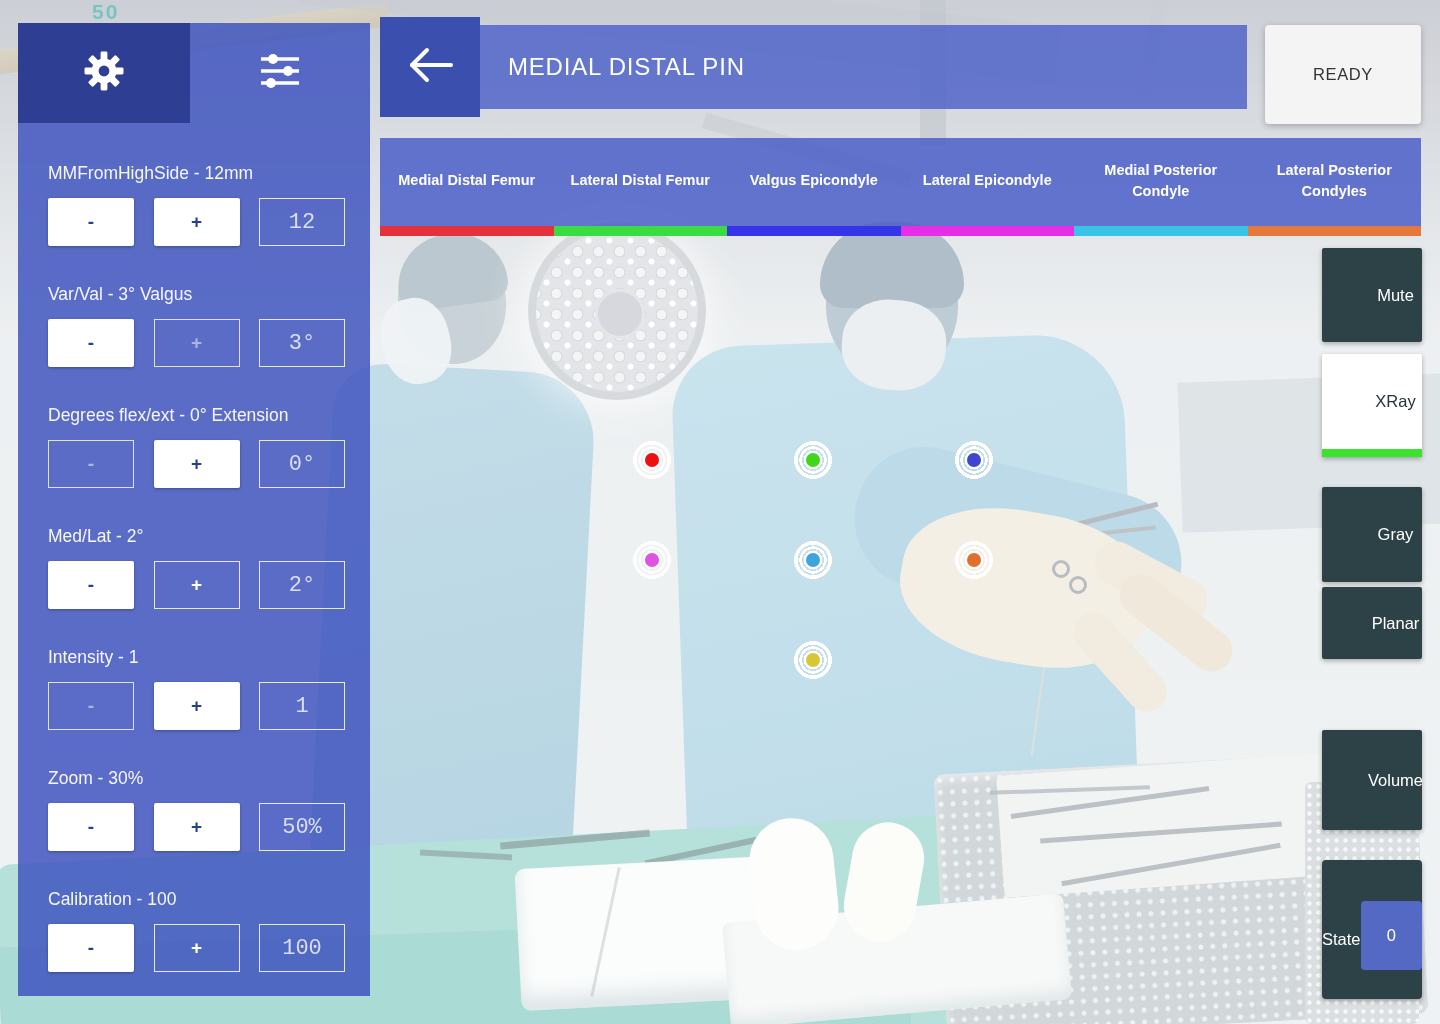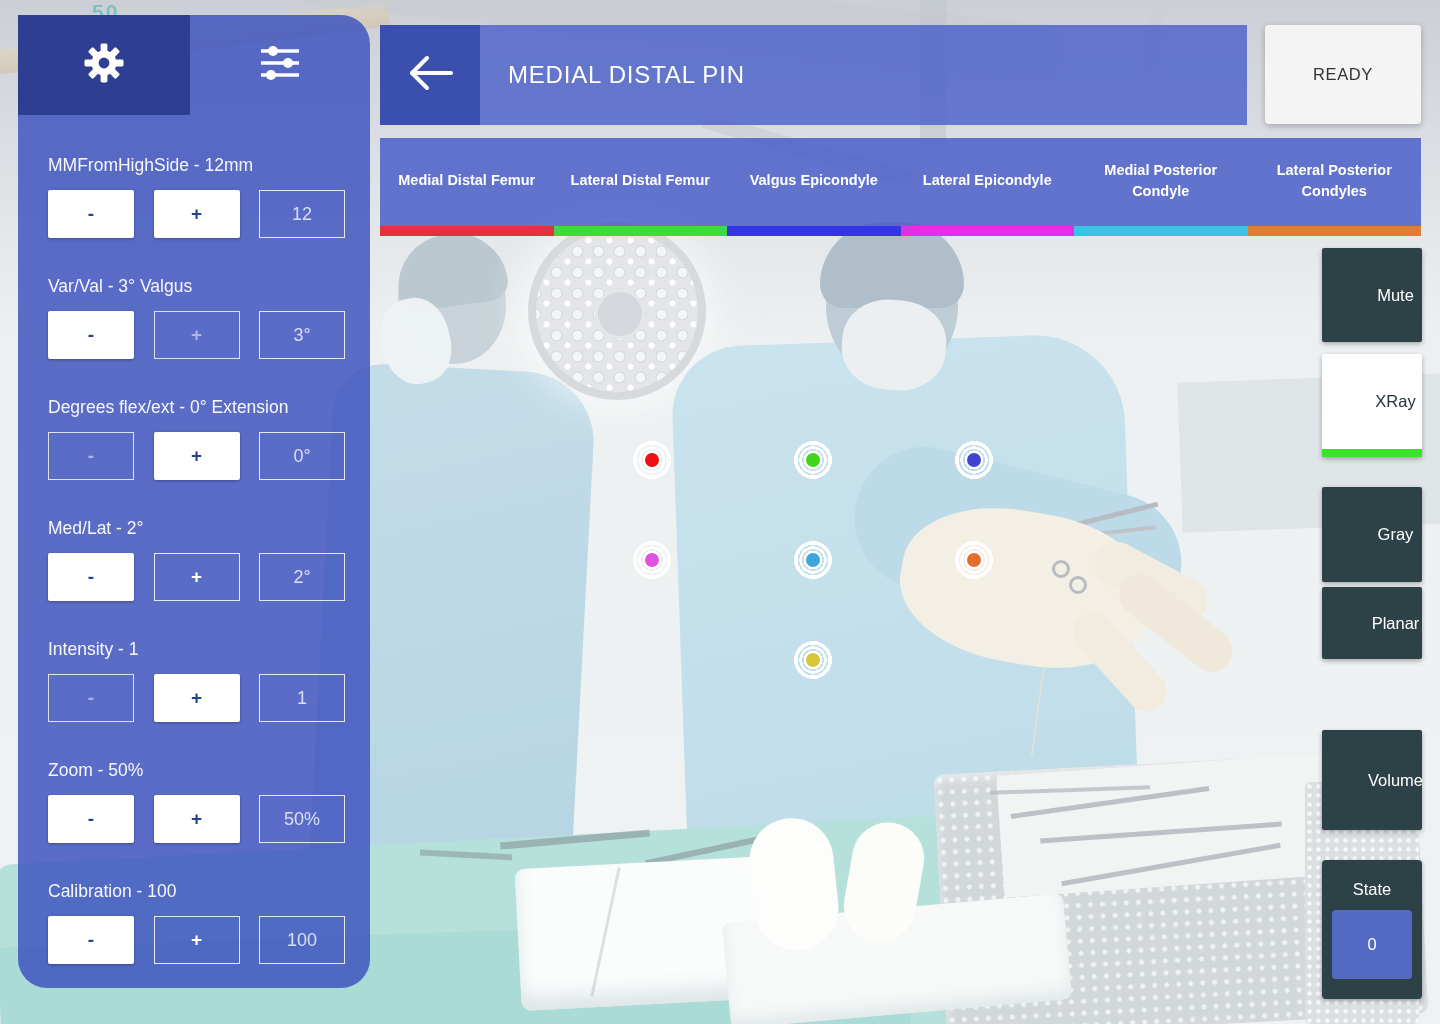--- a/index.html
+++ b/index.html
@@ -71,40 +71,40 @@
   .tray-i3 { left:1060px; top:862px; width:222px; height:5px; transform:rotate(-10deg); background:#8b949b; opacity:.8; }
   .tray-i4 { left:990px;  top:788px; width:160px; height:4px; transform:rotate(-2deg);  background:#99a1a8; opacity:.8; }
   .mesh-cup { left:1305px; top:782px; width:114px; height:242px; border-radius:6px;
           background-color:#ccd2d5;
           background-image:radial-gradient(circle,#f2f4f5 0 1.9px, rgba(0,0,0,0) 2.5px);
           background-size:9px 9px; }
   .monitor-text { left:92px; top:0; font-size:21px; font-weight:bold; color:#2ba9a1; opacity:.85; letter-spacing:2px; }
   #wash { position:absolute; inset:0; z-index:1; background:rgba(255,255,255,.30); }
 
   
-  #sidebar { position:absolute; left:18px; top:15px; width:352px; height:973px; z-index:5;
-             background:rgba(63,85,190,.85);border-radius:29px; }
+  #sidebar { position:absolute; left:18px; top:23px; width:352px; height:973px; z-index:5;
+             background:rgba(63,85,190,.85); }
   .side-tabs { display:flex; height:100px; }
   .side-tile { width:172px; height:100px; display:flex; align-items:center; justify-content:center; cursor:pointer; }
   .side-tile.active { background:#2e3f93; }
   .side-tile.plain  { width:180px; }
   #controls { padding:40px 25px 0 30px; }
   .group { margin-bottom:38px; }
   .group-label { font-size:17.5px; line-height:21px; color:rgba(255,255,255,.95); margin-bottom:14px; }
   .btn-row { display:flex; justify-content:space-between; }
   .ctl-btn { width:86px; height:48px; display:flex; align-items:center; justify-content:center;
              font-family:inherit; font-size:19px; font-weight:bold; border:none; background:none; cursor:pointer; }
   .v-filled      { background:#ffffff; color:#24418e; border-radius:2px; box-shadow:0 1px 3px rgba(0,0,0,.3); }
   .v-outline     { background:transparent; border:1px solid rgba(255,255,255,.85); color:#ffffff; }
   .v-outline-dim { background:transparent; border:1px solid rgba(255,255,255,.8); color:rgba(255,255,255,.5); }
   .value-box { width:86px; height:48px; display:flex; align-items:center; justify-content:center;
-               border:1px solid rgba(255,255,255,.85); color:rgba(255,255,255,.78); font-size:18px; }
-
-  
-  #topbar { position:absolute; left:380px; top:25px; width:867px; height:100px; z-index:5;
+               border:1px solid rgba(255,255,255,.85); color:rgba(255,255,255,.78); font-size:22px;font-family:Liberation Mono, monospace; }
+
+  
+  #topbar { position:absolute; left:380px; top:25px; width:867px; height:84px; z-index:5;
             background:rgba(76,96,200,.82); display:flex; align-items:center; }
   #back-btn { width:100px; height:100px; background:#3b4fae; display:flex; align-items:center; justify-content:center; cursor:pointer; flex:none; }
   #page-title { margin-left:28px; font-size:24px; font-weight:400; letter-spacing:.8px; color:#ffffff; }
   #ready-btn { position:absolute; left:1265px; top:25px; width:156px; height:99px; z-index:5;
                background:#f4f4f4; border:none; border-radius:4px; font-family:inherit; font-size:16.5px;
                letter-spacing:.6px; color:#333; cursor:pointer; box-shadow:0 2px 6px rgba(0,0,0,.25); }
 
   
   #tabs { position:absolute; left:380px; top:138px; width:1041px; height:98px; z-index:5;
           background:rgba(73,93,200,.84); display:flex; }
@@ -126,21 +126,21 @@
           display:flex; align-items:center; justify-content:center;padding-left:47px; }
   .rbtn.active { background:#ffffff; color:#24343a; padding-bottom:8px; }
   .rbtn .under { position:absolute; left:0; right:0; bottom:0; height:8px; }
   #btn-mute   { top:248px; height:94px; }
   #btn-xray   { top:354px; height:103px; }
   #btn-gray   { top:487px; height:95px; }
   #btn-planar { top:587px; height:72px; }
   #btn-volume { top:730px; height:100px; }
   #state-panel { position:absolute; left:1322px; top:860px; width:100px; height:139px; z-index:6;
                  background:#2d4247; border-radius:4px; box-shadow:0 2px 5px rgba(0,0,0,.3);
-                 display:flex; flex-direction:column; align-items:center; }
+                 display:flex; flex-direction:row; align-items:center; }
   #state-label { margin-top:20px; font-size:16.5px; color:#fff; }
   #state-value-btn { margin-top:11px; width:80px; height:69px; background:#5469c4; border:none; border-radius:4px;
                      font-family:inherit; font-size:16.5px; color:#fff; cursor:pointer; }
 </style>
 </head>
 <body>
 
 <div id="scene">
   <div class="beam-tan"></div>
   <div class="beam-gray"></div>
@@ -261,21 +261,21 @@
     </div>
     <div class="group">
       <div class="group-label">Intensity - 1</div>
       <div class="btn-row">
         <button class="ctl-btn v-outline-dim">-</button>
         <button class="ctl-btn v-filled">+</button>
         <div class="value-box">1</div>
       </div>
     </div>
     <div class="group">
-      <div class="group-label">Zoom - 50%</div>
+      <div class="group-label">Zoom - 30%</div>
       <div class="btn-row">
         <button class="ctl-btn v-filled">-</button>
         <button class="ctl-btn v-filled">+</button>
         <div class="value-box">50%</div>
       </div>
     </div>
     <div class="group">
       <div class="group-label">Calibration - 100</div>
       <div class="btn-row">
         <button class="ctl-btn v-filled">-</button>

